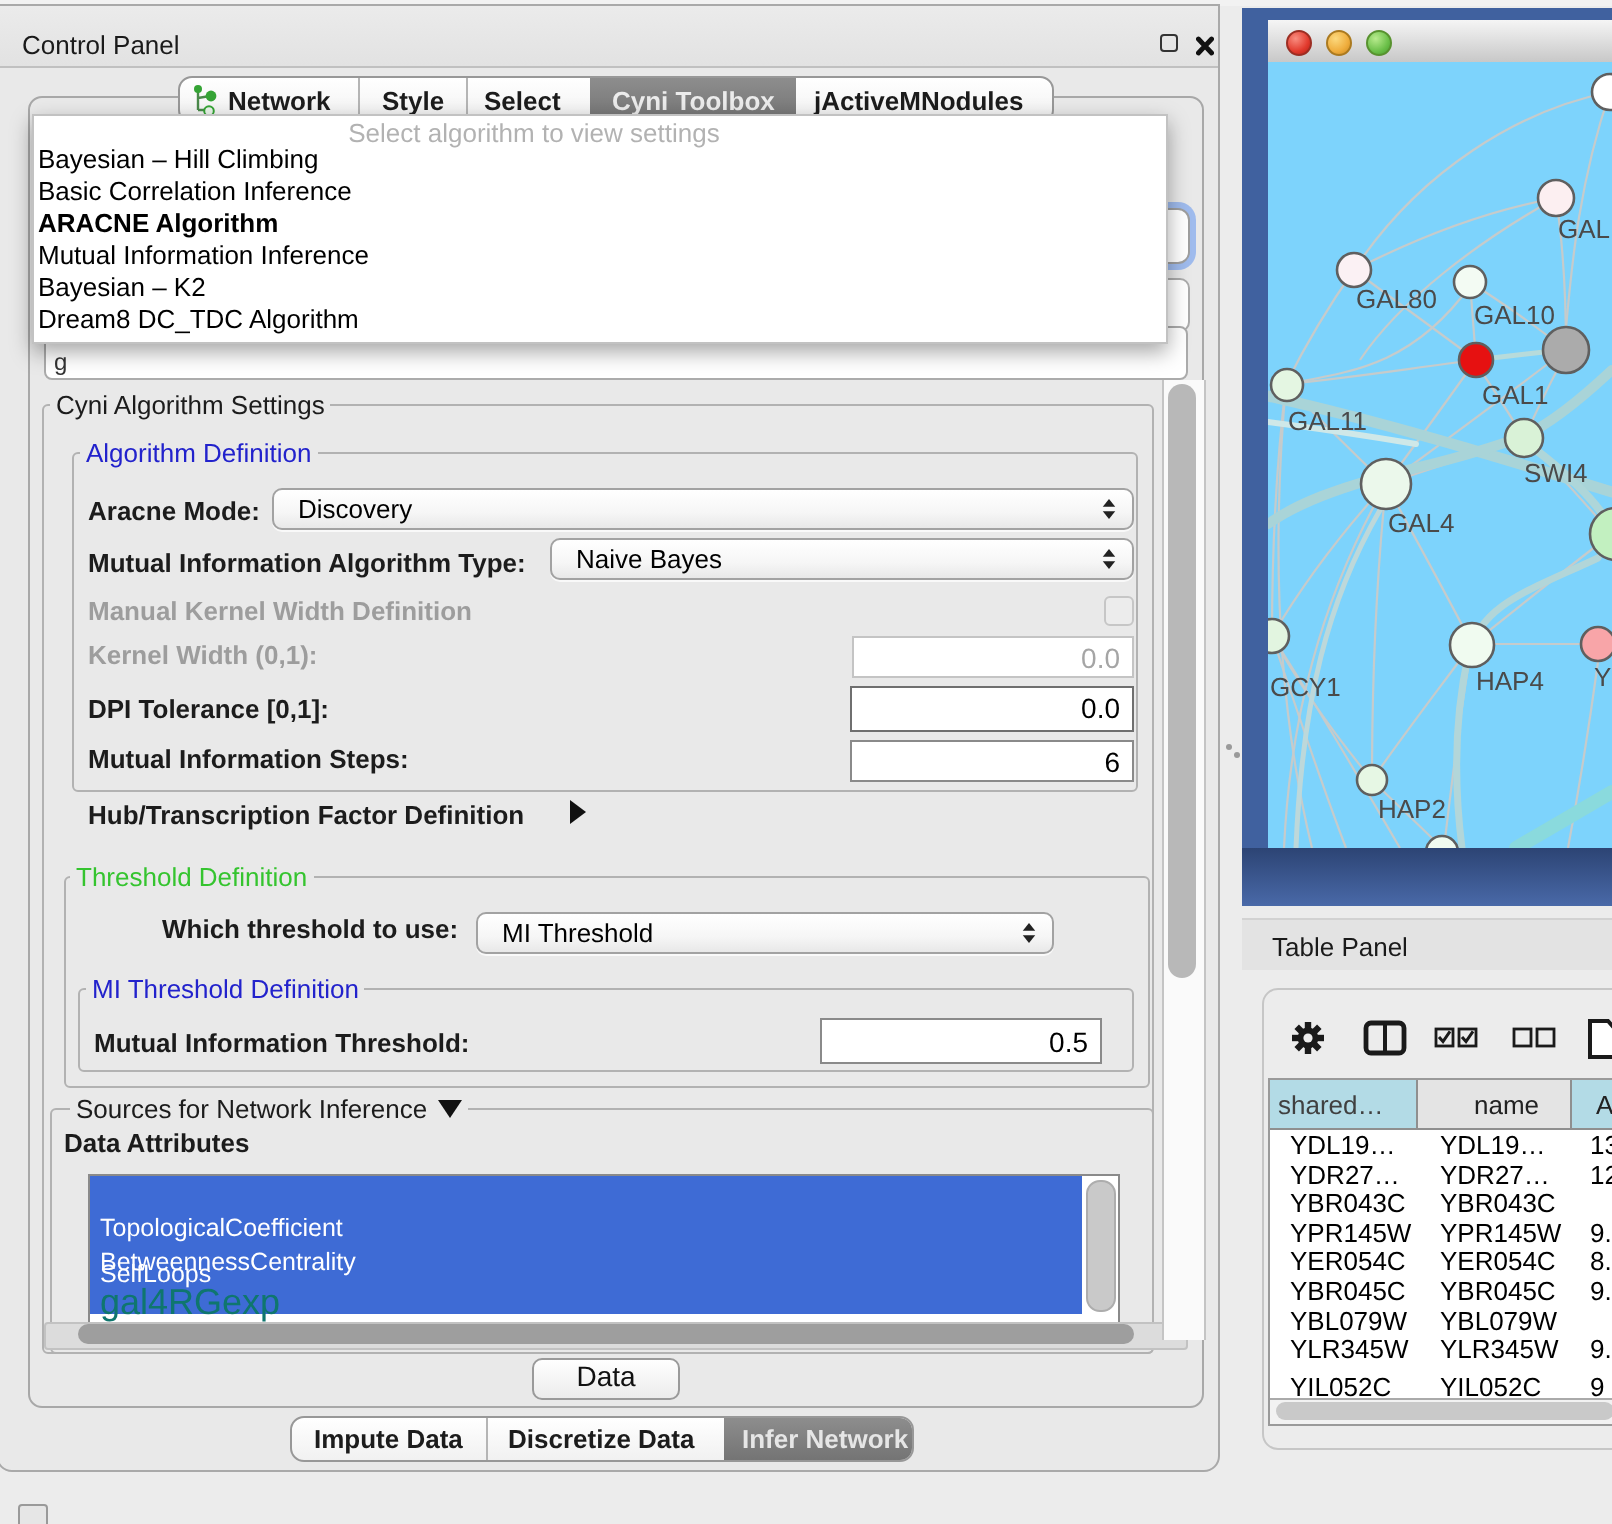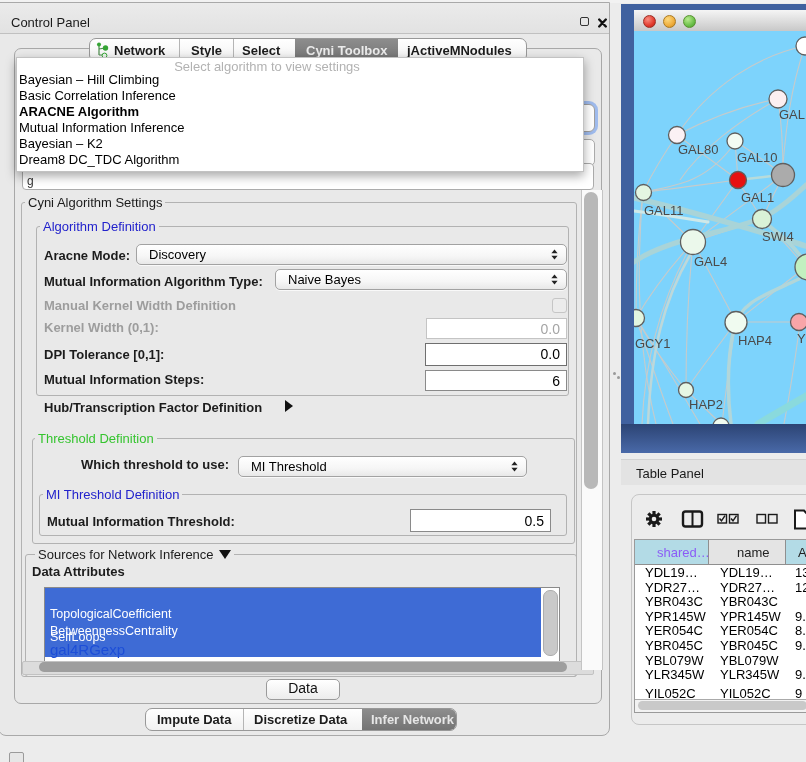--- a/index.html
+++ b/index.html
@@ -124,21 +124,21 @@
         <path d="M0 0 L12 0 L6 9 Z" fill="#111"></path>
       </svg></div>
 
   <div class="abs b13" style="left:33px;top:561px;">Data Attributes</div>
 
   <div class="abs" style="left:45px;top:584px;width:514px;height:73px;background:#fff;border:1px solid #8a8a8a;overflow:hidden;">
     <div class="abs" style="left:0;top:0;width:496px;height:69px;background:#3e6bd5;"></div>
     <div class="abs" style="left:5px;top:2px;font-size:12.5px;color:#fff;margin-top:40px;">SelfLoops</div>
     <div class="abs" style="left:5px;top:19px;font-size:12.5px;color:#fff;">TopologicalCoefficient</div>
     <div class="abs" style="left:5px;top:36px;font-size:12.5px;color:#fff;">BetweennessCentrality</div>
-    <div class="abs" style="left:5px;top:53px;font-size:15px;color:#1d4ed8;">gal4RGexp</div>
+    <div class="abs" style="left:5px;top:53px;font-size:18px;color:#0f766e;">gal4RGexp</div>
     <div class="abs" style="left:498px;top:2px;width:13px;height:64px;background:#c9c9c9;border:1px solid #adadad;border-radius:7px;"></div>
   </div>
 
   <div class="abs" style="left:23px;top:658px;width:570px;height:12px;background:#dcdcdc;border:1px solid #c2c2c2;border-radius:2px;"></div>
   <div class="abs" style="left:40px;top:659px;width:528px;height:10px;background:#9e9e9e;border-radius:6px;"></div>
 
   <div class="abs" style="left:582px;top:187px;width:20px;height:480px;background:#fafafa;border-left:1px solid #c4c4c4;border-right:1px solid #c4c4c4;"></div>
   <div class="abs" style="left:585px;top:189px;width:14px;height:297px;background:#b8b8b8;border-radius:7px;"></div>
 
   <div class="abs" style="left:267px;top:676px;width:72px;height:19px;background:linear-gradient(#ffffff,#ececec);border:1px solid #9a9a9a;border-radius:5px;text-align:center;font-size:14px;padding-top:0px;color:#111;">Data</div>
@@ -280,21 +280,21 @@
   </g>
 
   <path d="M150 1.5 L159 1.5 L163 6 L163 19.5 L150 19.5 Z" fill="#fff" stroke="#1a1a1a" stroke-width="2"></path>
 </svg>
 
 <div class="abs" style="left:634px;top:539px;width:172px;height:172px;background:#fff;border:1px solid #9a9a9a;border-right:none;overflow:hidden;">
 
   <div class="abs" style="left:0;top:0;width:172px;height:24px;background:#e4e4e4;border-bottom:1px solid #8f8f8f;"></div>
   <div class="abs" style="left:0;top:0;width:73px;height:24px;background:#b3dbe6;border-right:1px solid #8f8f8f;"></div>
   <div class="abs" style="left:150px;top:0;width:22px;height:24px;background:#b3dbe6;border-left:1px solid #8f8f8f;"></div>
-  <div class="abs" style="left:22px;top:5px;font-size:13px;color:#8b5cf6;">shared…</div>
+  <div class="abs" style="left:4px;top:5px;font-size:13px;color:#404040;">shared…</div>
   <div class="abs" style="left:102px;top:5px;font-size:13px;color:#222;">name</div>
   <div class="abs" style="left:163px;top:5px;font-size:13px;color:#222;">A</div>
 
   <div class="abs" style="left:0;top:24px;width:172px;height:135px;font-size:13px;color:#000;">
     <div class="abs" style="left:10px;top:1px;">YDL19…</div>
       <div class="abs" style="left:85px;top:1px;">YDL19…</div>
       <div class="abs" style="left:160px;top:1px;">13</div>
     <div class="abs" style="left:10px;top:15.6px;">YDR27…</div>
       <div class="abs" style="left:85px;top:15.6px;">YDR27…</div>
       <div class="abs" style="left:160px;top:15.6px;">12</div>

